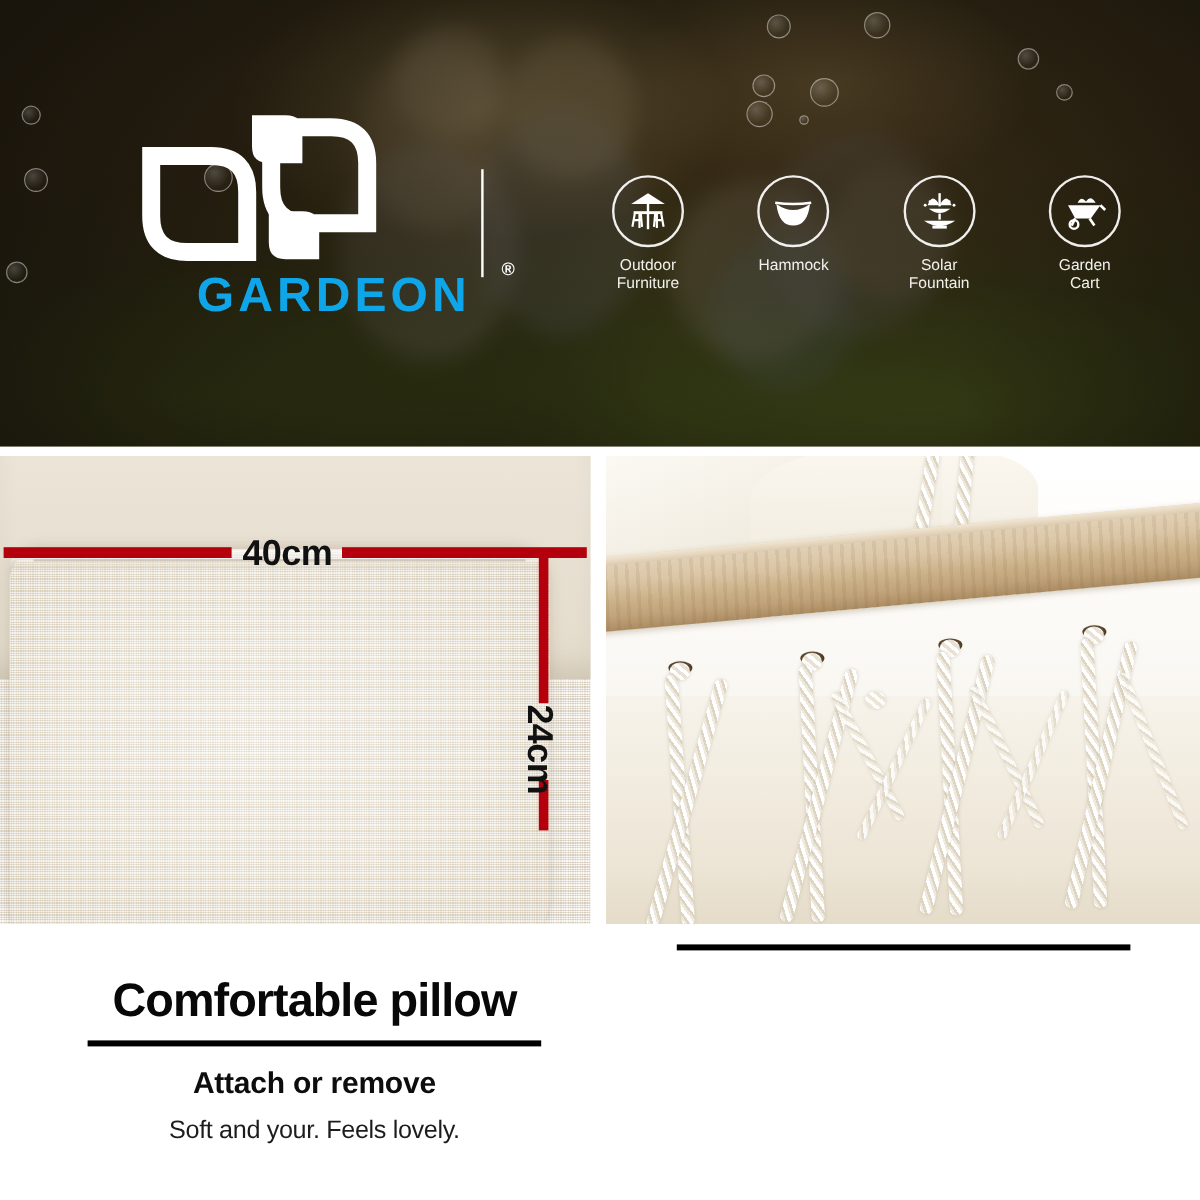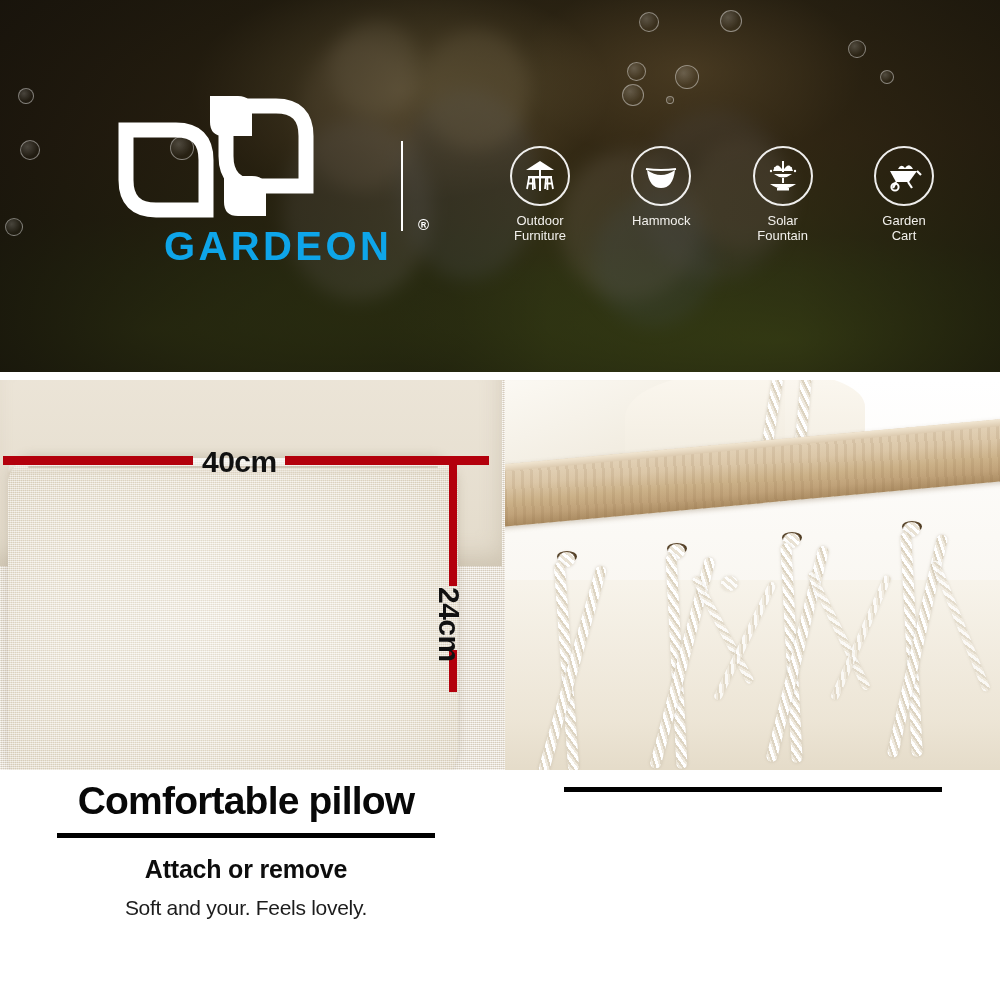--- a/index.html
+++ b/index.html
@@ -128,21 +128,20 @@
     white-space: pre-line;
   }
 
   
   .panel {
     position: absolute;
     top: 380px;
     width: 492px; height: 390px;
     overflow: hidden;
     background: #efeae1;
-    padding-left: 43px;
   }
   .panel-left  { left: 0px; }
   .panel-right { left: 505px; width: 495px; }
 
   
   .fabric {
     position: absolute; inset: 0;
     background-color: #eae3d6;
     background-image:
       repeating-linear-gradient(0deg, rgba(255,255,255,0.55) 0 1px, rgba(180,168,148,0.22) 1px 2px),
@@ -296,21 +295,21 @@
     box-shadow: 0 0 3px rgba(150,138,118,0.4);
   }
 
   
   .caption {
     position: absolute;
     top: 778px;
     width: 492px;
     text-align: center;
   }
-  .caption-left  { left: 0px; }
+  .caption-left  { left: 16px; margin-top: 34px; }
   .caption-right { left: 505px; width: 495px; }
 
   .cap-title {
     font-size: 39px;
     font-weight: bold;
     color: #080808;
     letter-spacing: -0.8px;
     line-height: 46px;
     font-family: "Liberation Sans", sans-serif;
   }

